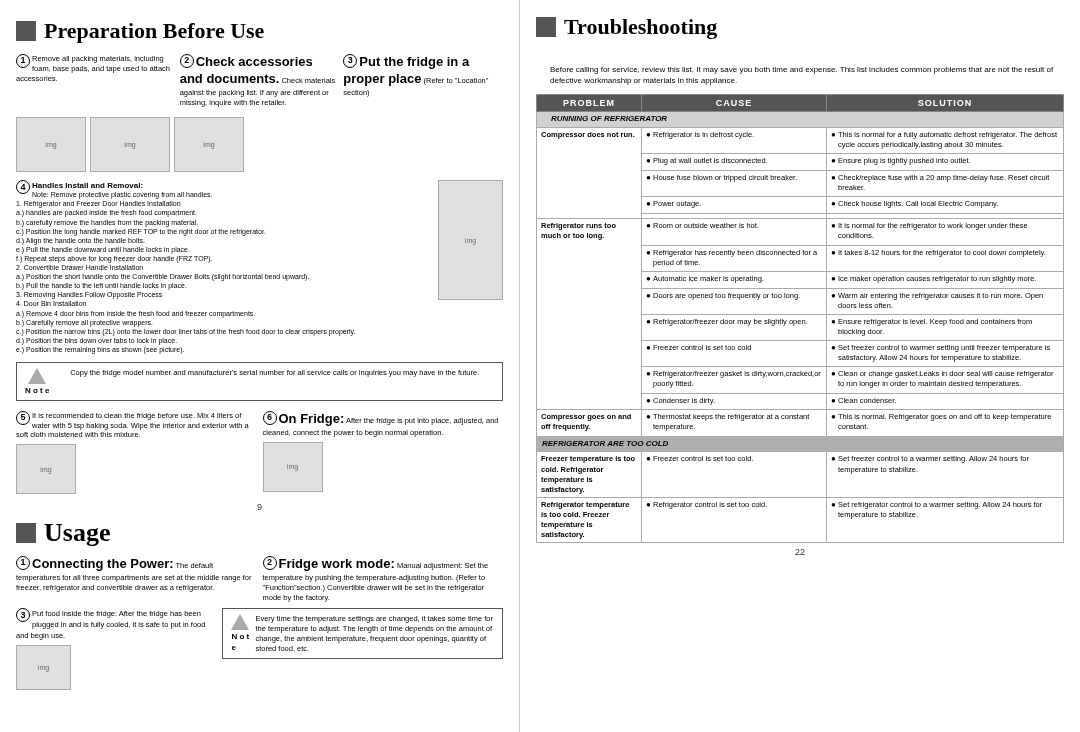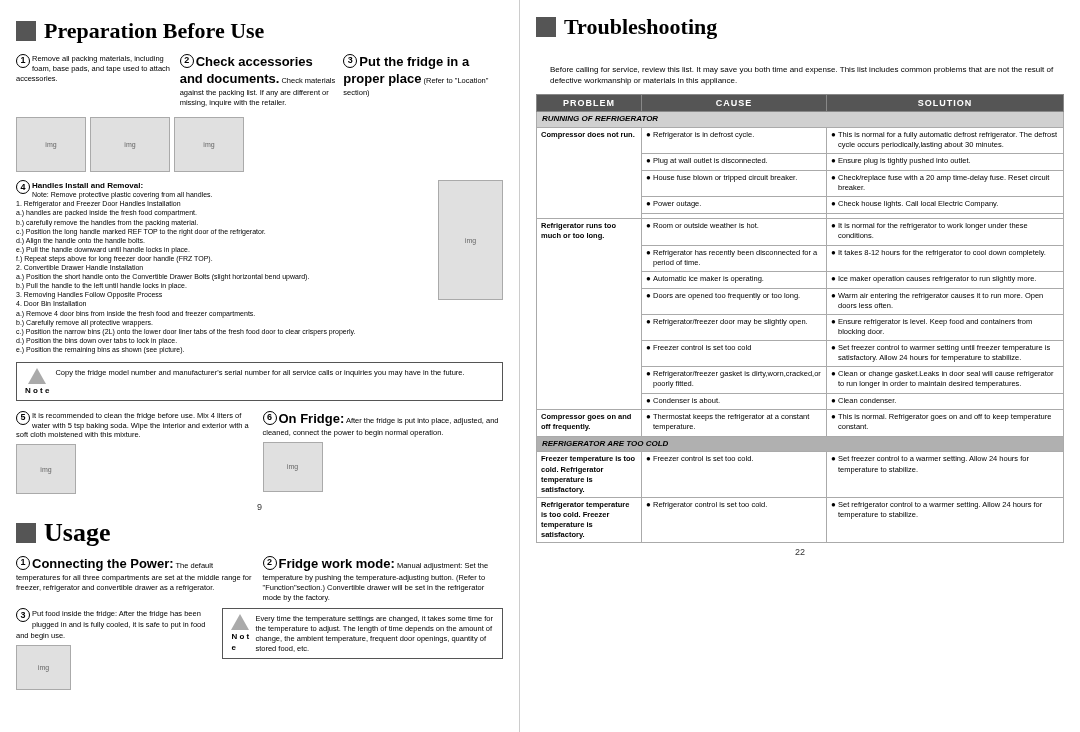--- a/index.html
+++ b/index.html
@@ -105,21 +105,21 @@
       width: 18px;
       height: 16px;
       background: transparent;
       border-left: 9px solid transparent;
       border-right: 9px solid transparent;
       border-bottom: 16px solid #aaa;
       position: relative;
       margin-bottom: 2px;
     }
     .note-label { font-size: 8px; font-weight: bold; }
-    .note-text { font-size: 7.5px; line-height: 1.3; flex: 1; }
+    .note-text { font-size: 7.5px; line-height: 1.3; flex: 1; text-align: center; }
 
     .bottom-steps {
       display: flex;
       gap: 6px;
       margin-bottom: 8px;
     }
     .bottom-step { flex: 1; font-size: 7.5px; line-height: 1.3; }
 
     
     .usage-header {
@@ -204,21 +204,21 @@
       padding: 2px 4px;
       vertical-align: top;
       font-size: 7.5px;
       line-height: 1.35;
     }
     .section-header-row td {
       background: #d0d0d0;
       font-style: italic;
       font-weight: bold;
       font-size: 8px;
-      padding: 2px 5px;
+      padding: 2px 14px;
     }
     .problem-cell { font-weight: bold; font-size: 7.5px; width: 100px; }
     .bullet-item { display: flex; align-items: flex-start; margin-bottom: 1px; }
     .bullet { width: 7px; min-width: 7px; font-size: 8px; }
     .bullet-text { flex: 1; }
 
     .sub-header-row td {
       background: #b0b0b0;
       font-style: italic;
       font-weight: bold;
@@ -543,21 +543,21 @@
           <div class="bullet-item">
               <span class="bullet">●</span>
               <span class="bullet-text">Clean or change gasket.Leaks in door seal will cause refrigerator to run longer in order to maintain desired temperatures.</span>
             </div>
         </td>
       </tr>
       <tr>
         <td>
           <div class="bullet-item">
               <span class="bullet">●</span>
-              <span class="bullet-text">Condenser is about.</span>
+              <span class="bullet-text">Condenser is dirty.</span>
             </div>
         </td>
         <td>
           <div class="bullet-item">
               <span class="bullet">●</span>
               <span class="bullet-text">Clean condenser.</span>
             </div>
         </td>
       </tr>
 

